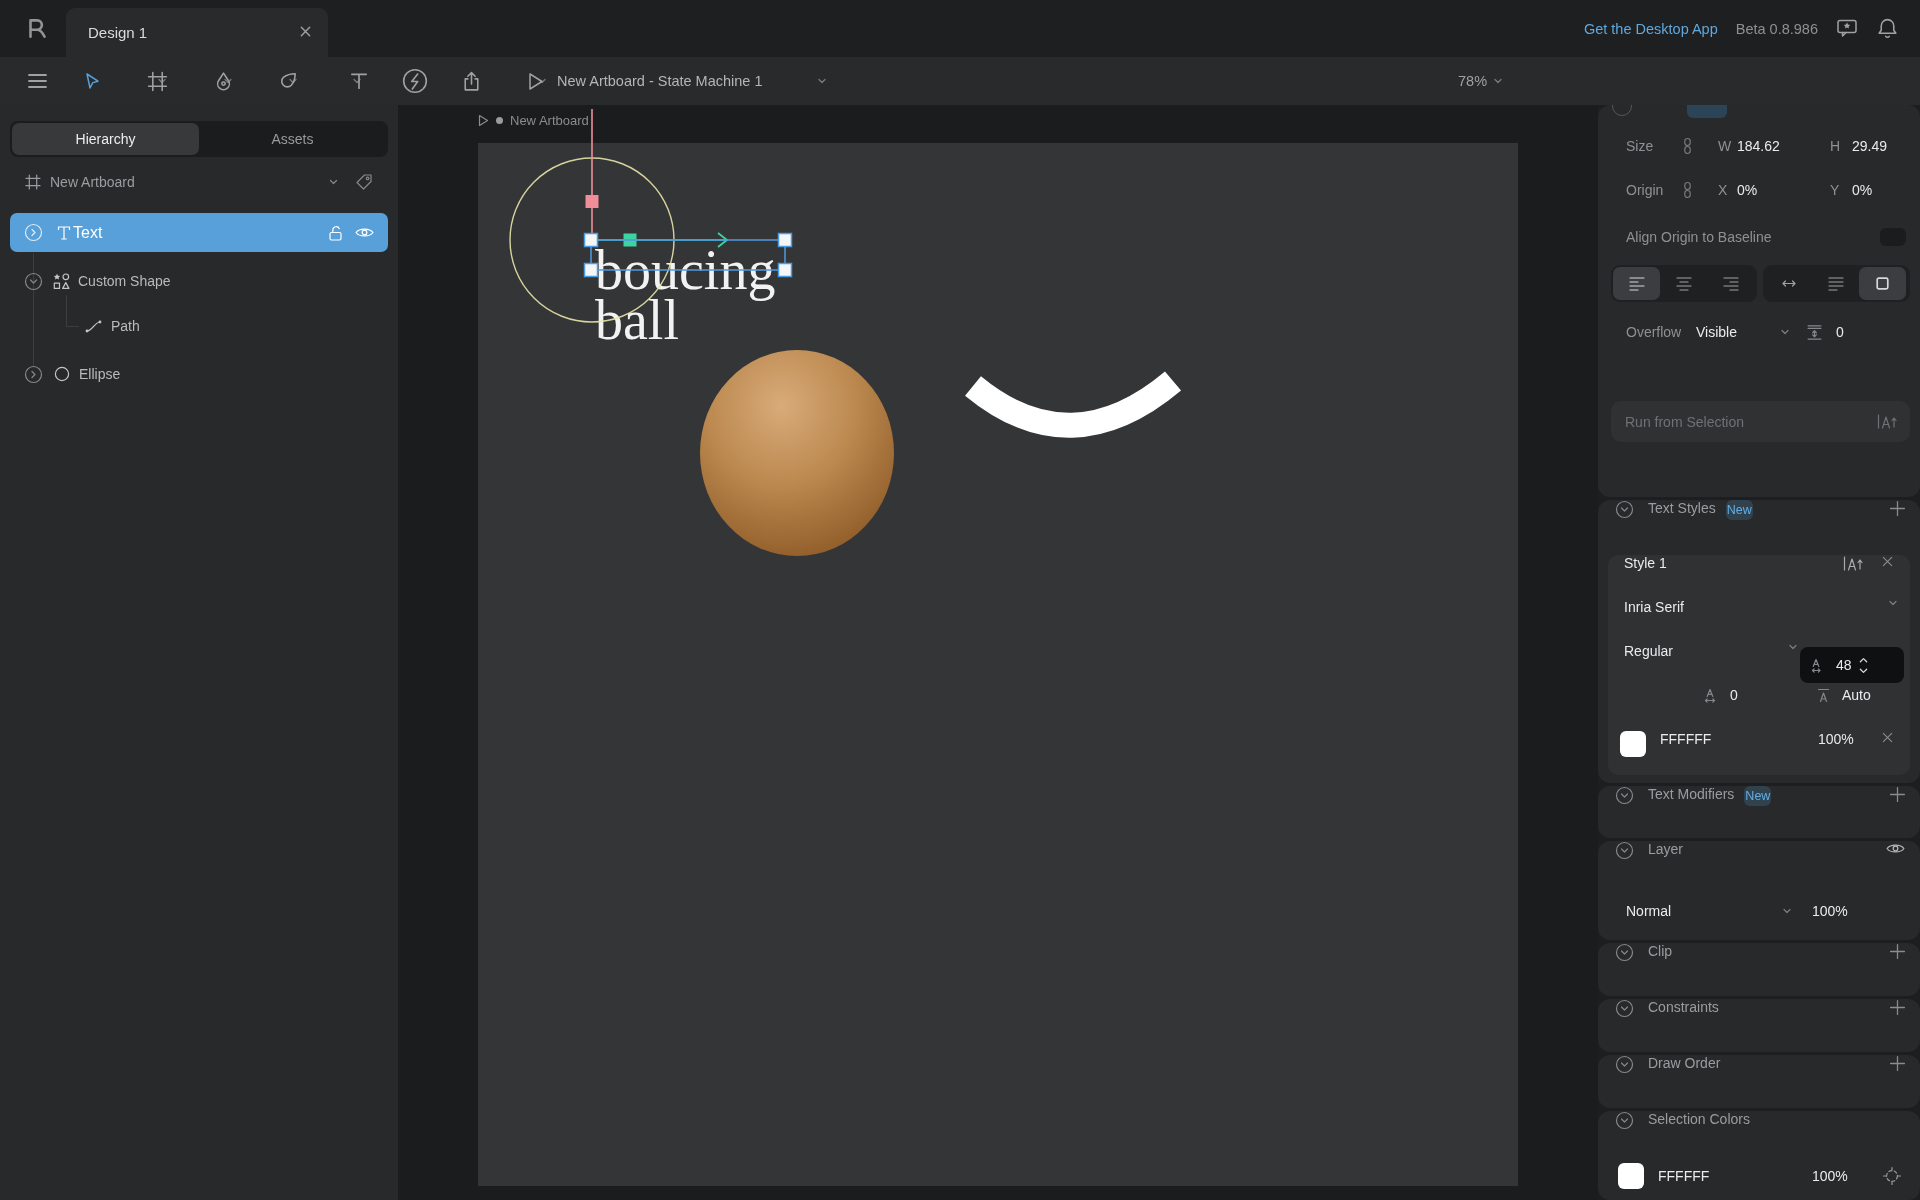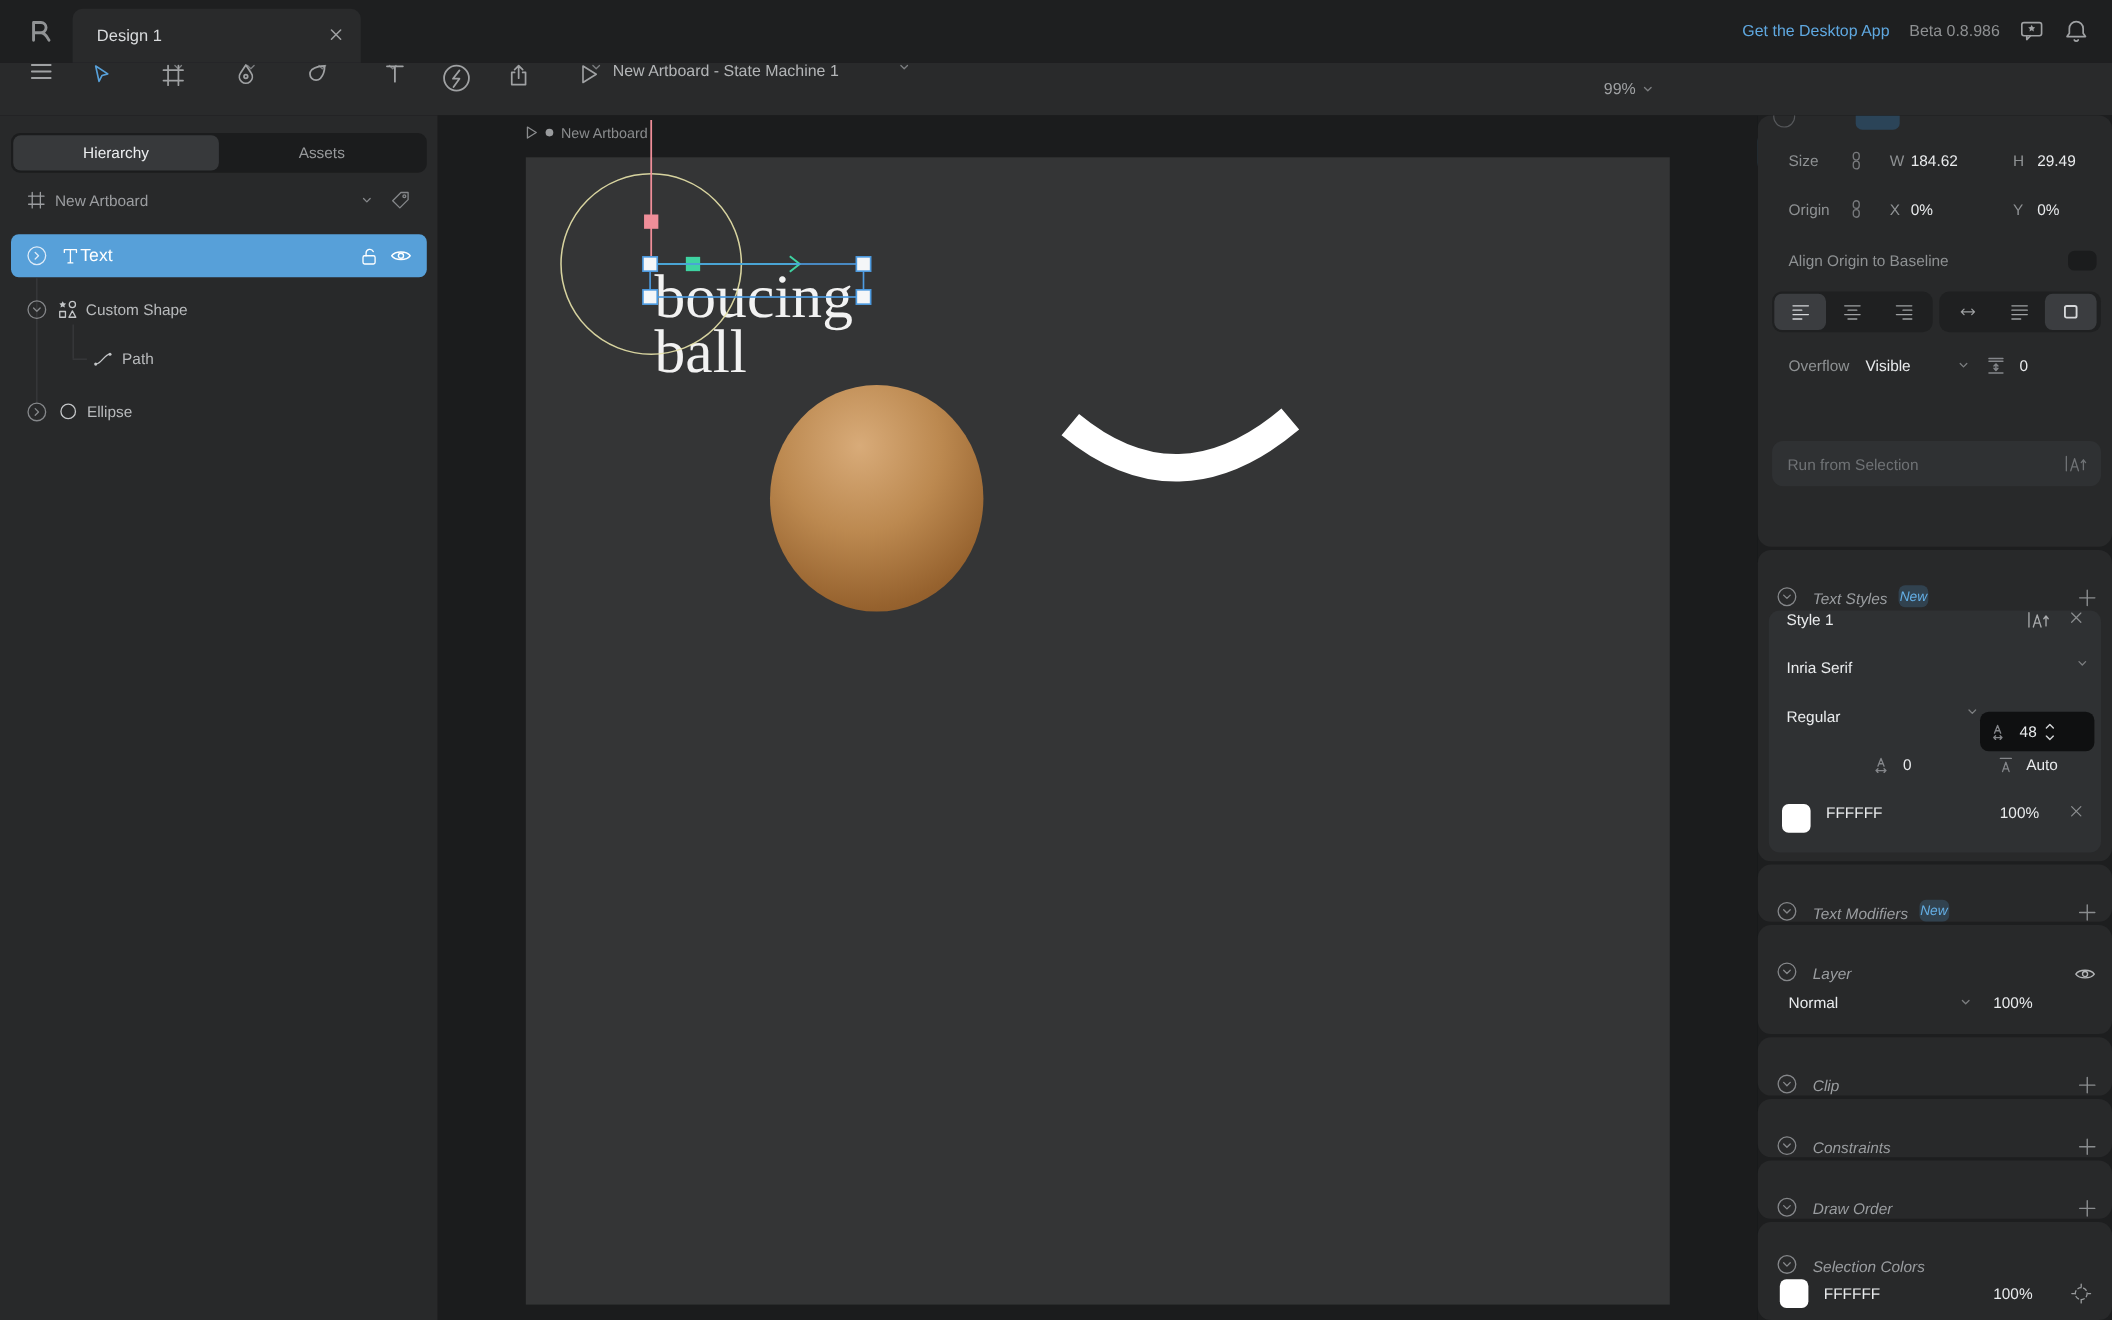--- a/index.html
+++ b/index.html
@@ -17,21 +17,21 @@
        border-radius:9px 9px 0 0;display:flex;align-items:center;}
   .tab-title{margin-left:22px;font-size:15px;font-weight:500;color:#d9dbdd;}
   .tab-close{position:absolute;right:16px;top:17px;color:#9fa1a3;cursor:pointer;}
   .logo{position:absolute;left:24px;top:15px;color:#919395;}
   .top-right{position:absolute;right:22px;top:0;height:57px;display:flex;align-items:center;gap:18px;}
   .desktop-link{color:#5fa8e0;font-size:14.5px;cursor:pointer;}
   .beta{color:#8e9092;font-size:14.5px;}
   .top-ic{color:#9fa1a3;}
   
   .toolbar{position:absolute;left:0;top:57px;width:1920px;height:48px;background:#292a2b;}
-  .tbtn{position:absolute;top:0;height:48px;display:flex;align-items:flex-start;color:#9fa1a3;cursor:pointer;gap:48px;}
+  .tbtn{position:absolute;top:0;height:48px;display:flex;align-items:center;color:#9fa1a3;cursor:pointer;gap:48px;}
   .chev{color:#7c7e80;margin-left:6px;}
   .target-name{font-size:14.5px;color:#b3b5b7;}
   .avatar{position:absolute;left:1398px;top:63px;width:36px;height:36px;border-radius:50%;
           background:#e7798f;color:#fff;font-size:16px;font-weight:600;
           display:flex;align-items:center;justify-content:center;}
   .zoom-ctl{position:absolute;left:1458px;top:0;height:48px;display:flex;align-items:center;
             color:#9fa1a3;font-size:14.5px;cursor:pointer;}
   .share{position:absolute;left:1523px;top:63px;width:75px;height:36px;background:#57a0d9;
          border-radius:8px;display:flex;align-items:center;justify-content:center;gap:6px;
          color:#fff;font-size:14.5px;font-weight:500;cursor:pointer;}
@@ -62,21 +62,21 @@
   .ab-label .dot{width:7px;height:7px;border-radius:50%;background:#9a9c9e;}
   .ab-text{position:absolute;left:197px;top:140px;font-family:"Liberation Serif","DejaVu Serif",serif;
            font-size:56px;line-height:50px;color:#f2f2f2;cursor:text;}
   .overlay{position:absolute;left:0;top:0;pointer-events:none;}
   
   .inspector{position:absolute;left:1598px;top:105px;width:322px;height:1095px;background:#1d1e1f;
              display:flex;flex-direction:column;gap:3px;}
   .card{background:#28292a;border-radius:12px;position:relative;overflow:hidden;flex:none;}
   .ilabel{color:#8e9193;font-size:14px;}
   .ival{color:#e9ebed;font-size:14px;font-weight:500;}
-  .sechead{display:flex;align-items:flex-end;height:52px;padding-left:17px;font-style:italic;}
+  .sechead{display:flex;align-items:flex-start;height:52px;padding-left:17px;}
   .sechead .ttl{margin-left:14px;color:#9a9da0;font-size:14px;}
   .badge{margin-left:10px;background:rgba(84,153,214,.22);color:#64aee4;font-size:12.5px;
          padding:3px 1px;border-radius:6px;}
   .plus{position:absolute;right:14px;color:#8a8d8f;cursor:pointer;}
   .cchev{color:#85878a;cursor:pointer;}
   .toggle{position:absolute;right:14px;width:26px;height:18px;border-radius:6px;background:#1b1c1d;cursor:pointer;}
   .irow{position:absolute;left:0;right:0;height:30px;display:flex;align-items:center;}
   .btnrow{position:absolute;left:13px;right:10px;height:41px;background:#2f3133;border-radius:10px;
           display:flex;align-items:center;cursor:pointer;}
   .alg{position:absolute;height:37px;background:#1f2021;border-radius:9px;display:flex;padding:2px;box-sizing:border-box;}
@@ -185,21 +185,21 @@
     </div>
     <div class="tbtn" style="left:557px">
       <span class="target-name">New Artboard - State Machine 1</span>
       <svg class="i chev" width="10" height="8" viewBox="0 0 10 8">
           <path d="M2 2.5 L5 5.5 L8 2.5" class="tk"></path>
         </svg>
     </div>
 
     <div class="avatar">J</div>
     <div class="zoom-ctl">
-      <span>99%</span>
+      <span>78%</span>
       <svg class="i chev" width="10" height="8" viewBox="0 0 10 8">
           <path d="M2 2.5 L5 5.5 L8 2.5" class="tk"></path>
         </svg>
     </div>
     <div class="share">
       <span>Share</span>
       <svg class="i chev" width="10" height="8" viewBox="0 0 10 8">
           <path d="M2 2.5 L5 5.5 L8 2.5" class="tk"></path>
         </svg>
     </div>

